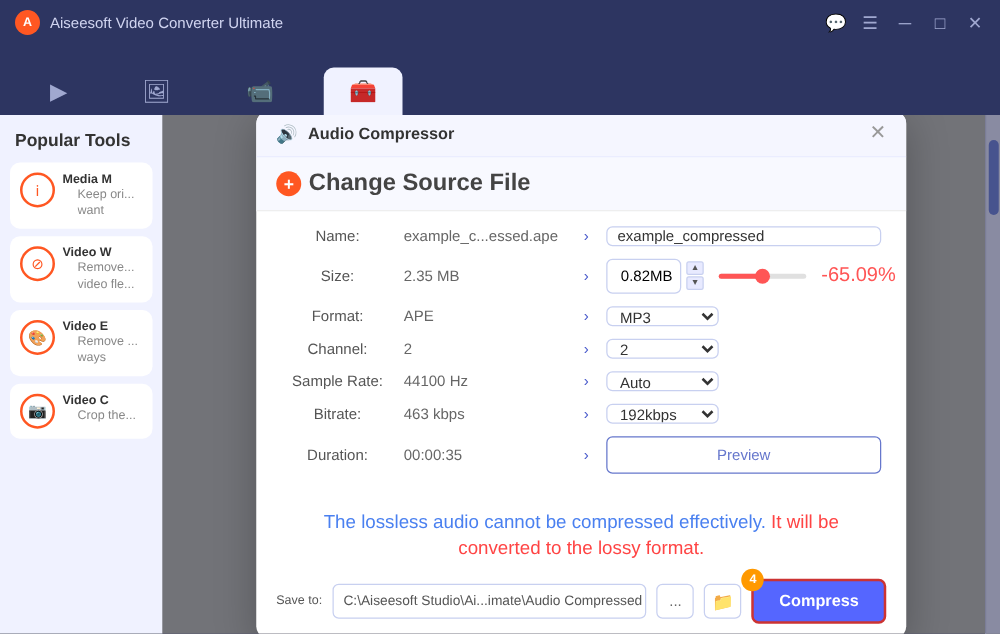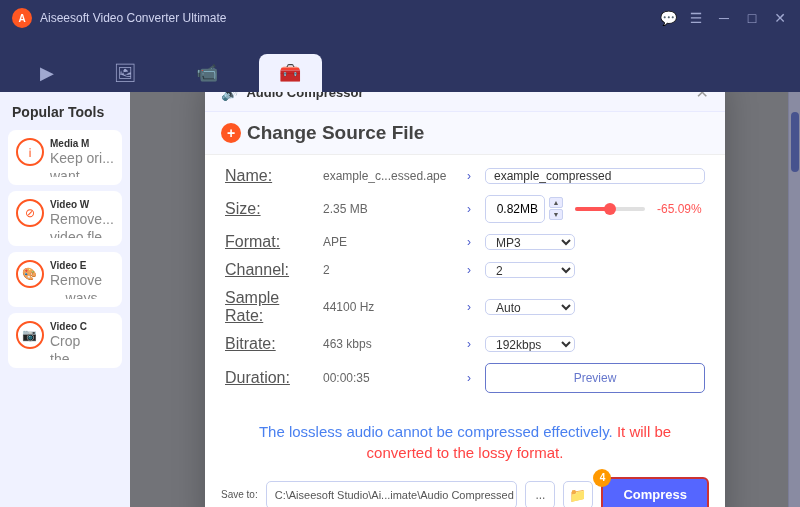--- a/index.html
+++ b/index.html
@@ -128,25 +128,26 @@
     }
     .sidebar-item-title {
       font-size: 10px;
       font-weight: 600;
       color: #333;
       white-space: nowrap;
       overflow: hidden;
       text-overflow: ellipsis;
     }
     .sidebar-item-desc {
-      font-size: 14px;
+      font-size: 10px;
       color: #888;
       line-height: 1.3;
       overflow: hidden;
       max-height: 28px;
+      margin-left: 12px;
     }
 
     
     .content-area {
       flex: 1;
       position: relative;
       overflow: hidden;
     }
     .content-blur {
       position: absolute;
@@ -255,25 +256,24 @@
       padding: 12px 20px;
     }
     .form-row {
       display: flex;
       align-items: center;
       margin-bottom: 10px;
       gap: 8px;
     }
     .form-label {
       width: 90px;
-      font-size: 16px;
+      font-size: 12px;
       color: #555;
-      text-align: left;
+      text-align: center;
       flex-shrink: 0;
-      text-decoration: underline;
     }
     .form-source-val {
       font-size: 12px;
       color: #666;
       width: 130px;
       flex-shrink: 0;
     }
     .form-arrow {
       color: #4a5bcc;
       font-size: 12px;
@@ -354,24 +354,24 @@
       transform: translateY(-50%);
       left: 50%;
       width: 12px;
       height: 12px;
       background: #ff5555;
       border-radius: 50%;
       margin-left: -6px;
       cursor: pointer;
     }
     .slider-pct {
-      font-size: 12px;
+      font-size: 16px;
       color: #ff5555;
       width: 48px;
-      text-align: left;
+      text-align: right;
     }
 
     
     .select-control {
       height: 16px;
       border: 1px solid #c8d0f0;
       border-radius: 5px;
       font-size: 12px;
       padding: 0 6px;
       background: white;

